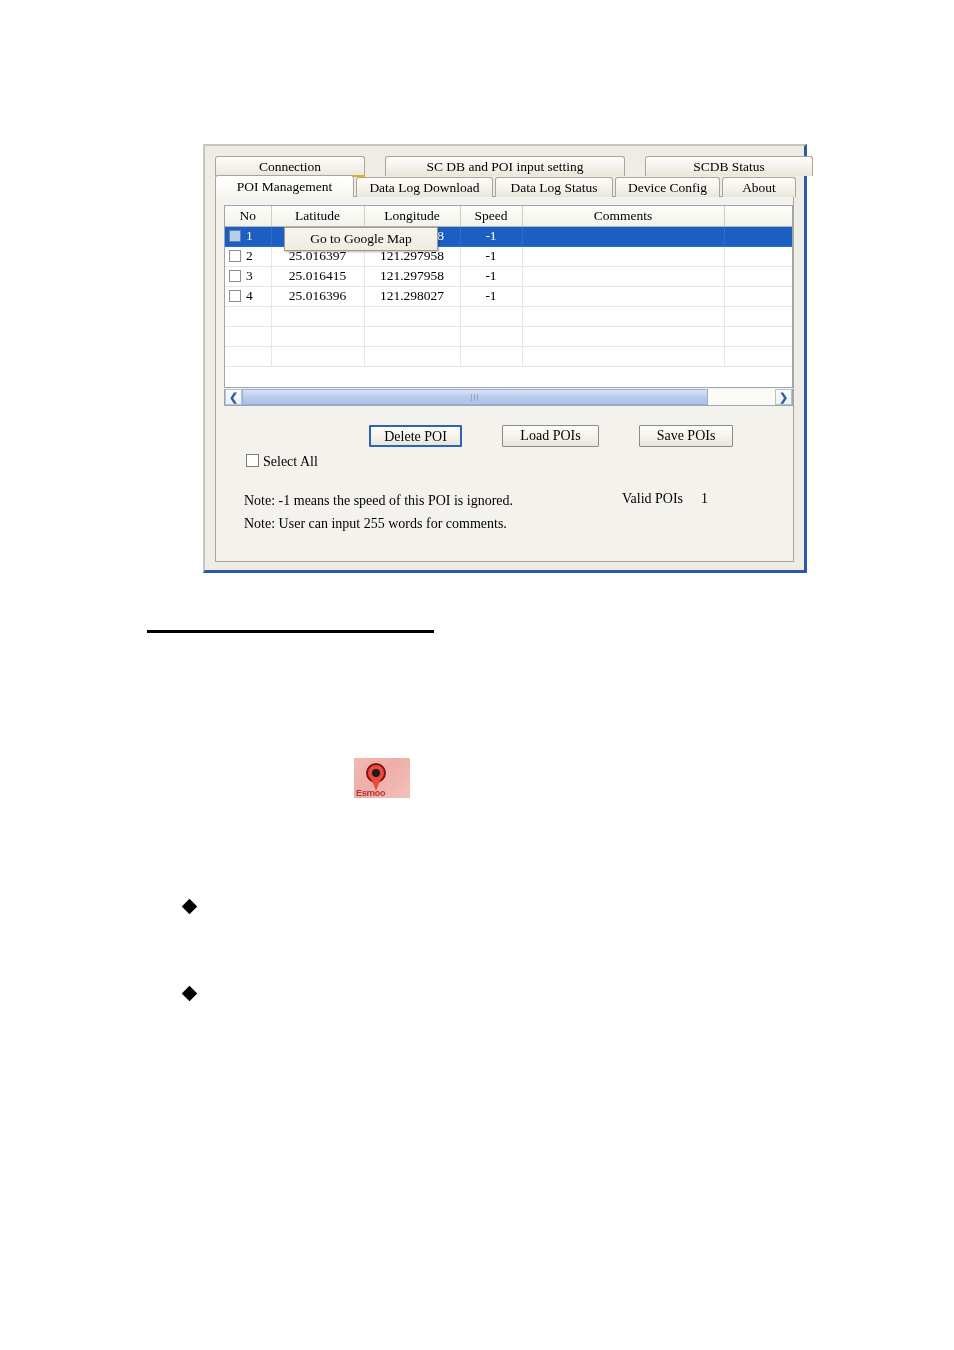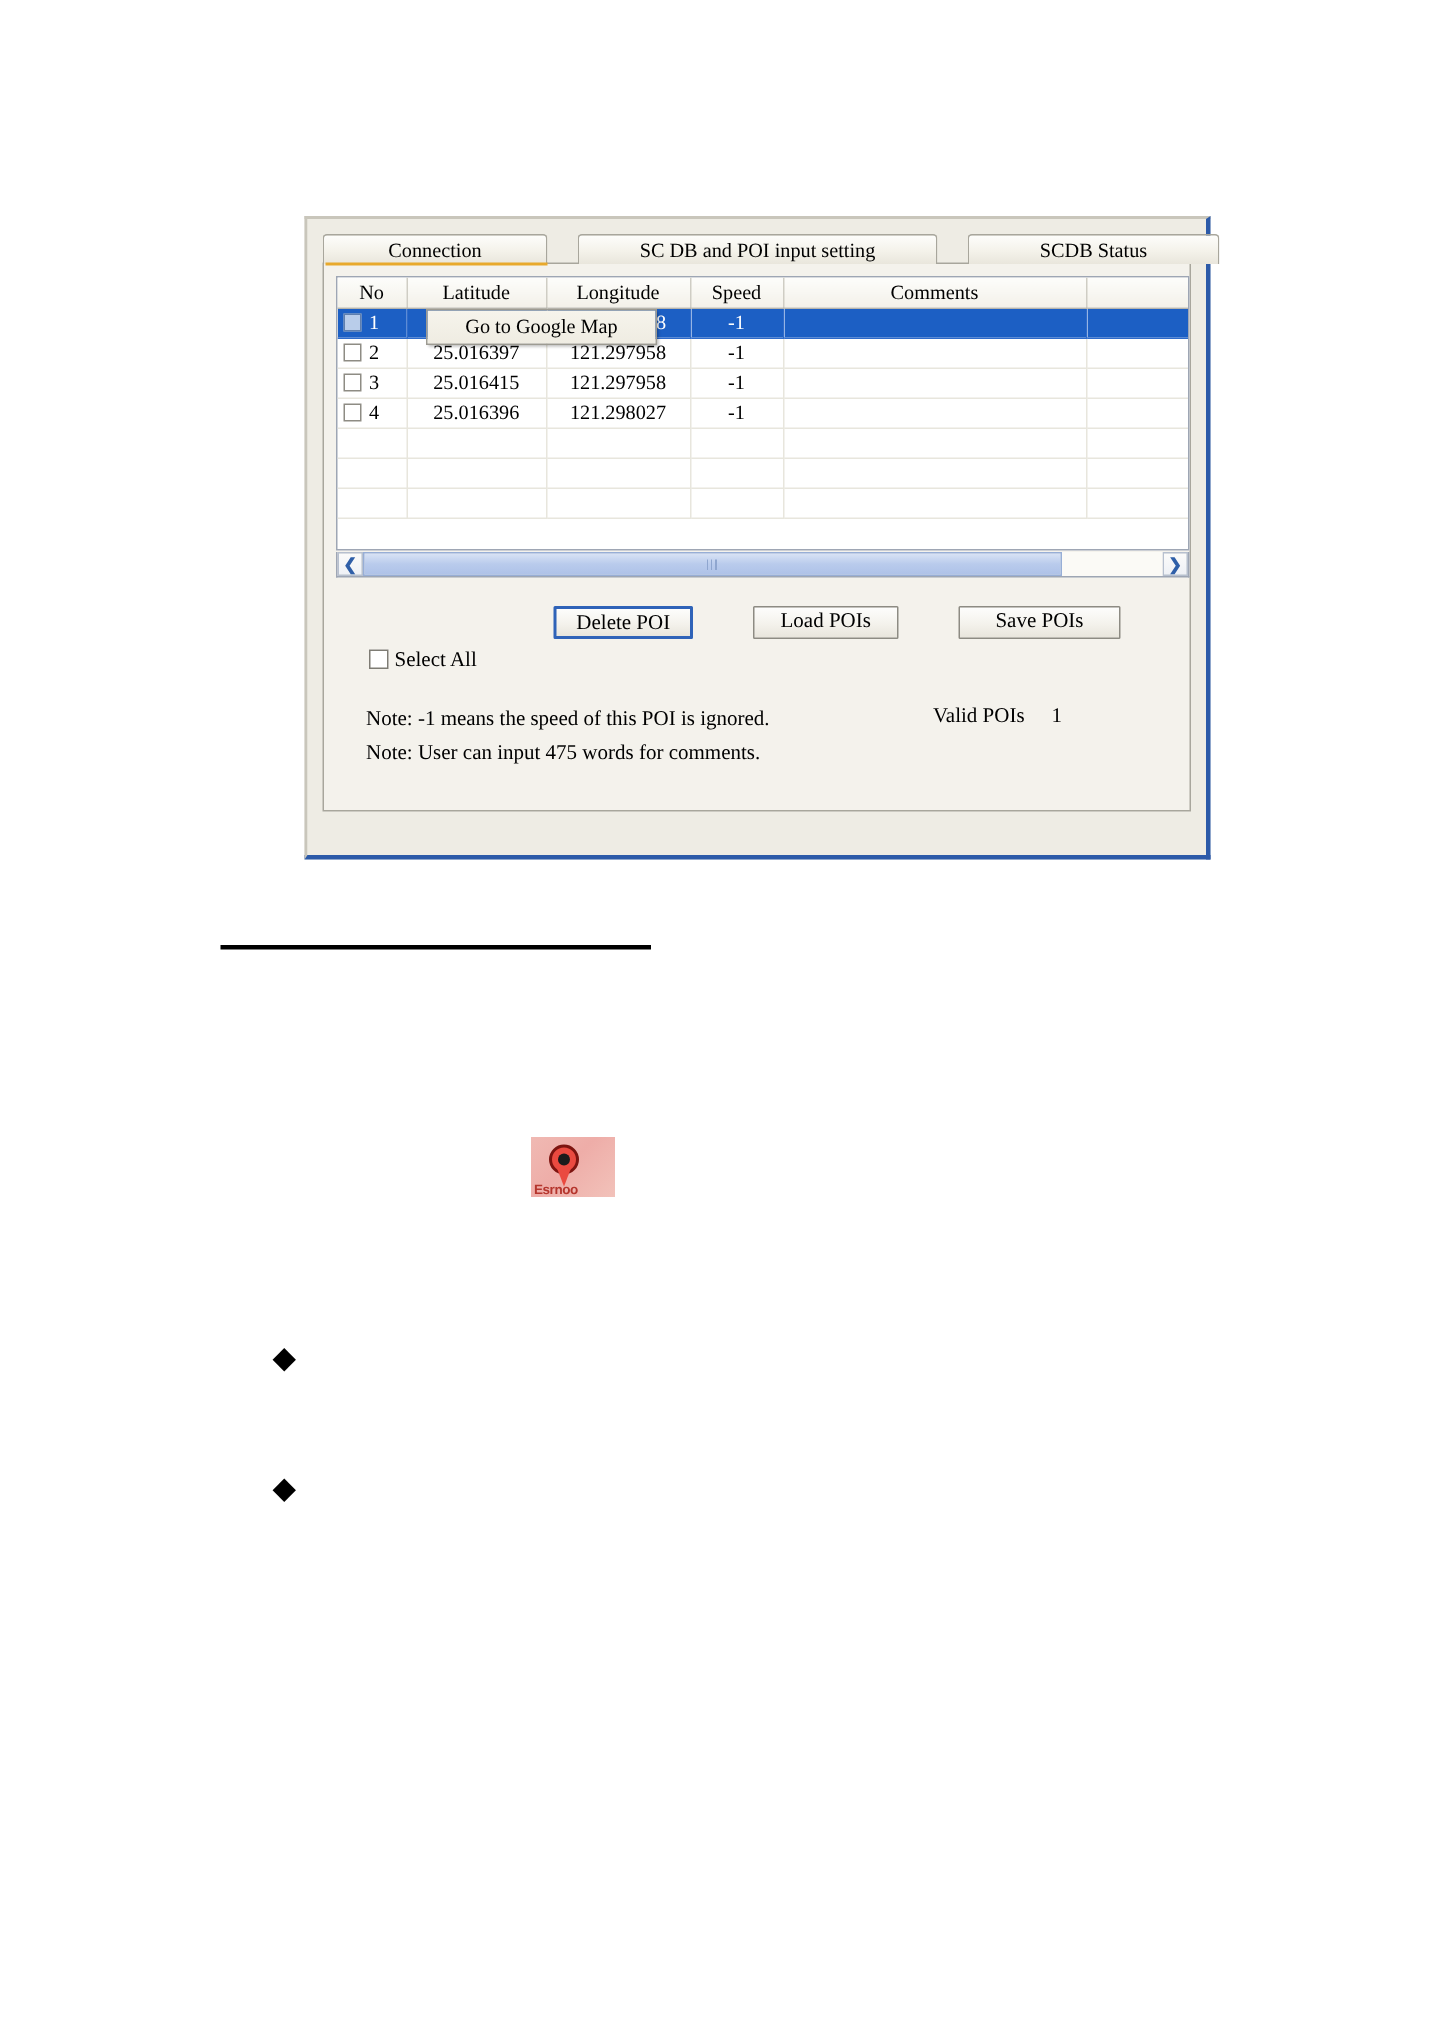--- a/index.html
+++ b/index.html
@@ -279,21 +279,21 @@
     border: 1px solid #8d8b83;
     box-sizing: border-box;
     color: #000;
     border-radius: 1px;
   }
   .btn.default {
     border: 2px solid #2f63b8;
   }
   .b-delete { left: 145px; width: 93px; }
   .b-load   { left: 278px; width: 97px; }
-  .b-save   { left: 415px; width: 108px; }
+  .b-save   { left: 415px; width: 94px; }
 
   
   .notes {
     position: absolute;
     left: 20px;
     top: 70px;
     font-size: 14px;
     line-height: 22.5px;
   }
   .notes div { white-space: nowrap; }
@@ -386,20 +386,37 @@
         </div>
         <div class="tab t-scdbimport">
           <span>SC DB and POI input setting</span>
         </div>
         <div class="tab t-scdbsetting">
           <span>SCDB  Status</span>
         </div>
       </div>
       <div class="tab-underline"></div>
 
+      <div class="tab-row tab-row-bottom">
+        <div class="tab t-poi active">
+          <span>POI Management</span>
+        </div>
+        <div class="tab t-datalogdl">
+          <span>Data Log Download</span>
+        </div>
+        <div class="tab t-datalogst">
+          <span>Data Log Status</span>
+        </div>
+        <div class="tab t-devcfg">
+          <span>Device Config</span>
+        </div>
+        <div class="tab t-about">
+          <span>About</span>
+        </div>
+      </div>
     </div>
 
     <div class="tab-page">
 
       <div class="grid-wrap">
         <table class="poi-grid">
           <thead>
             <tr>
               <th class="col-no th-c">No</th>
               <th class="col-lat th-c">Latitude</th>
@@ -520,21 +537,21 @@
         </div>
         <div class="btn b-load">
           <span>Load POIs</span>
         </div>
         <div class="btn b-save">
           <span>Save POIs</span>
         </div>
 
         <div class="notes">
           <div>Note: -1 means the speed of this POI is ignored.</div>
-          <div>Note:  User can input 475 words for comments.</div>
+          <div>Note:  User can input 255 words for comments.</div>
         </div>
 
         <div class="valid-pois">
           <span>Valid POIs</span><span class="vnum">1</span>
         </div>
       </div>
 
     </div>
   </div>
 </div>

